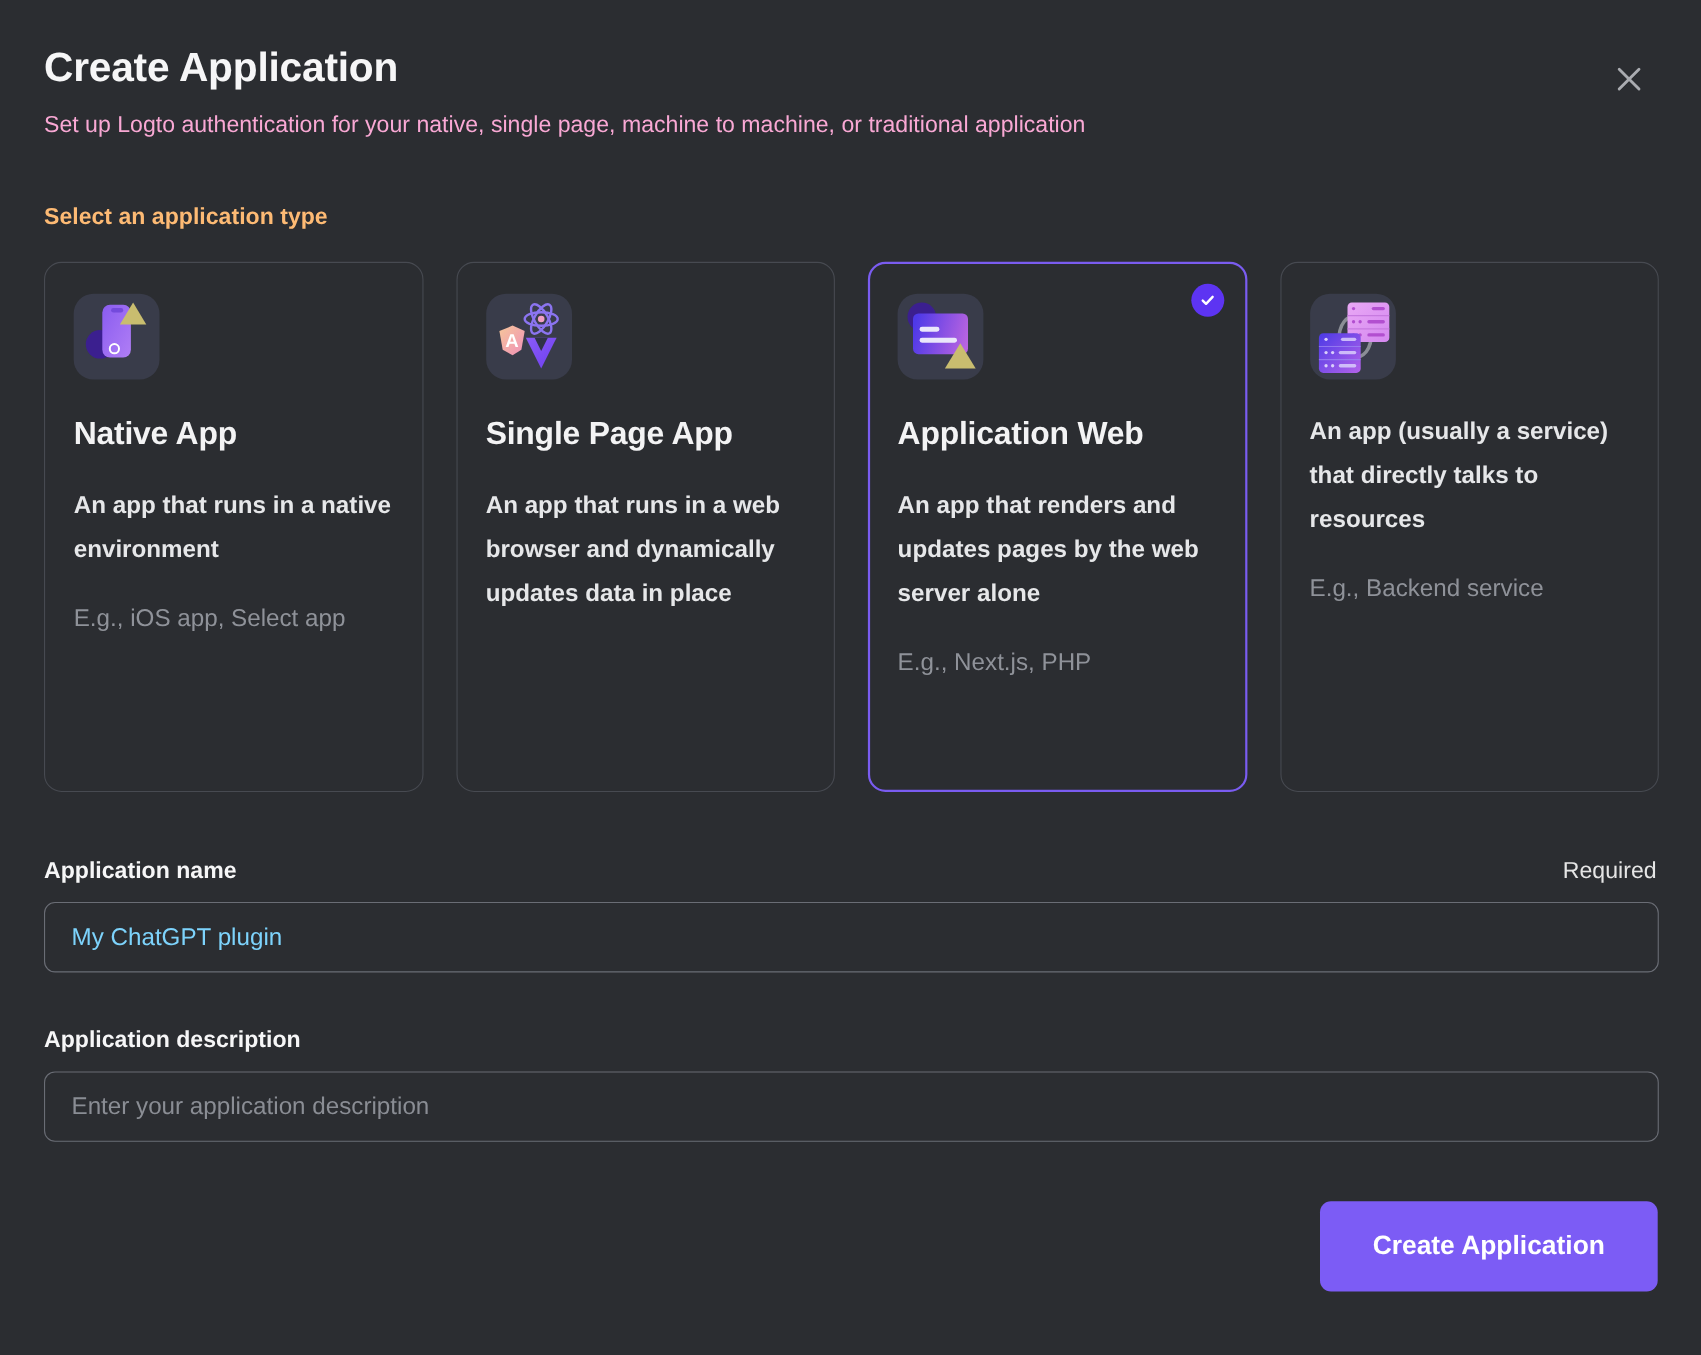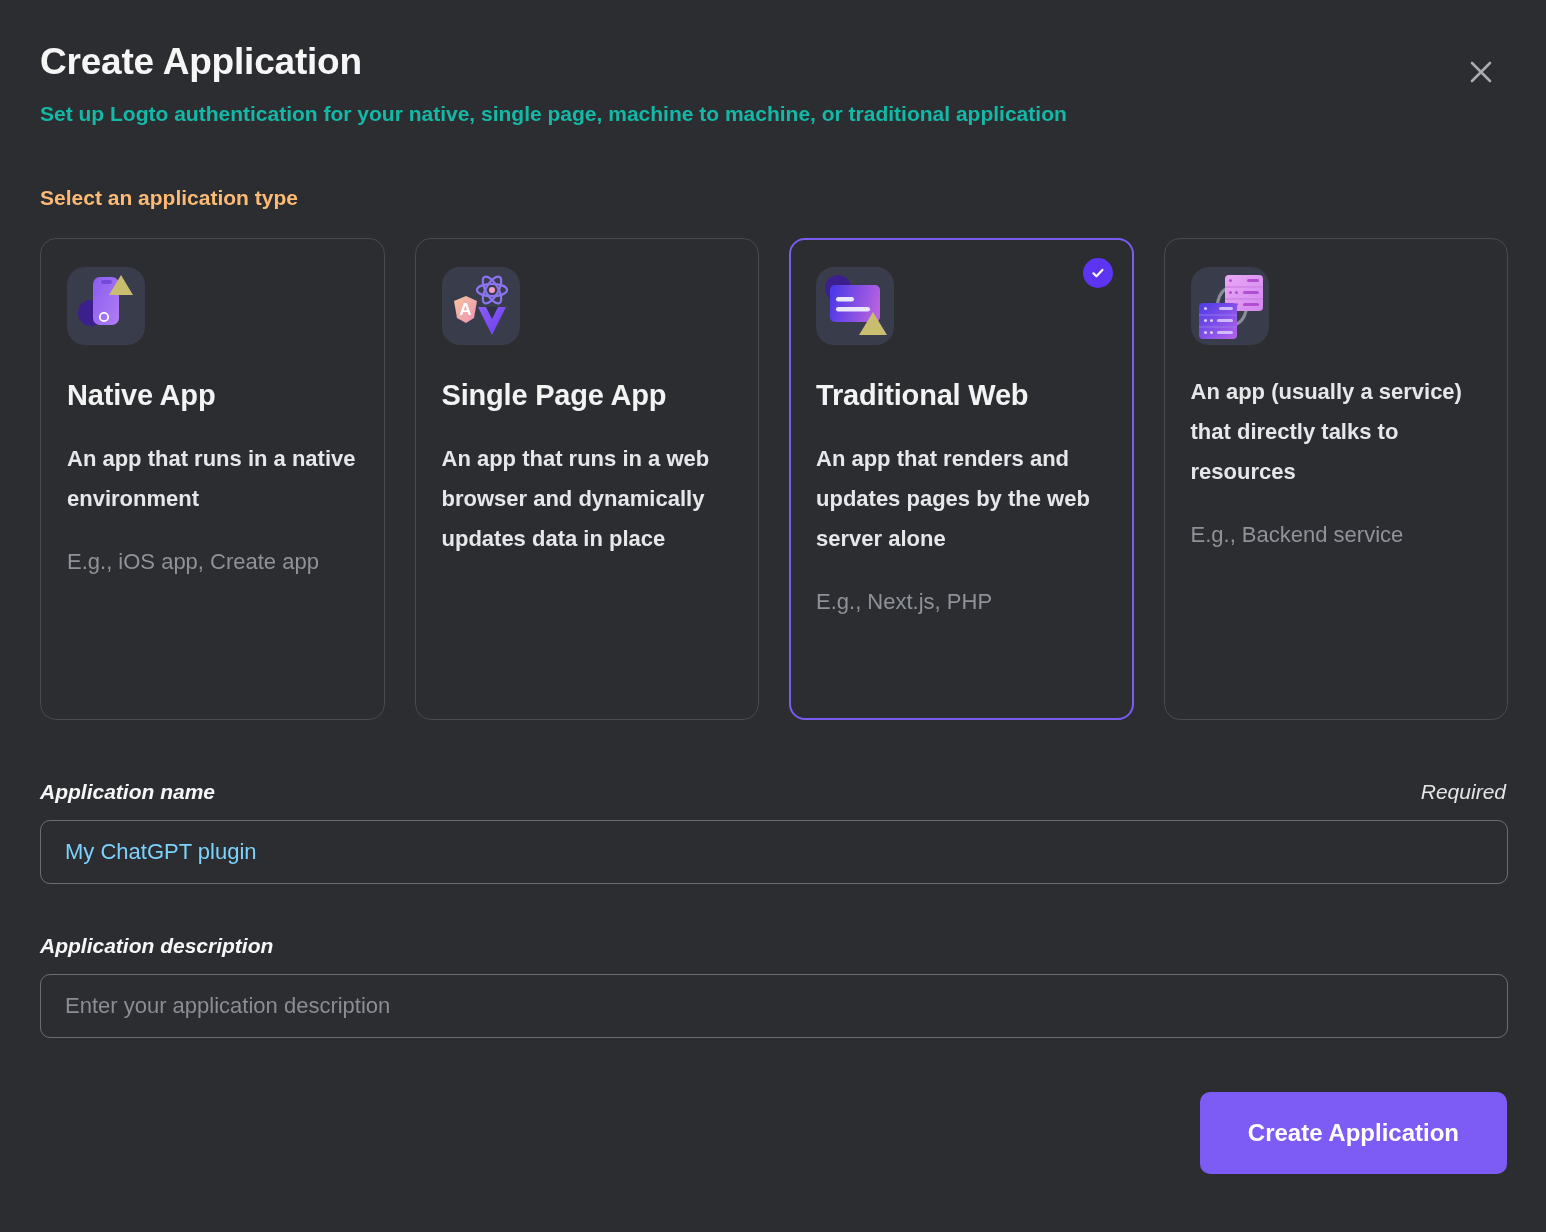--- a/index.html
+++ b/index.html
@@ -27,23 +27,22 @@
     font-size: 37px;
     font-weight: bold;
     color: #f6f6f7;
     letter-spacing: -0.2px;
     line-height: 1.2;
   }
 
   .modal-subtitle {
     margin-top: 16px;
     font-size: 21px;
-    color: #14b8a6;
+    color: #f9a8d4;
     line-height: 1.3;
-    font-weight: bold;
   }
 
   .close-btn {
     position: absolute;
     top: 8px;
     right: 3px;
     width: 48px;
     height: 48px;
     display: flex;
     align-items: center;
@@ -129,21 +128,20 @@
     justify-content: center;
   }
 
   
   .field-block { margin-top: 60px; }
 
   .field-head {
     display: flex;
     align-items: center;
     justify-content: space-between;
-    font-style: italic;
   }
 
   .field-label {
     font-size: 21px;
     font-weight: bold;
     color: #f6f6f7;
   }
 
   .field-required {
     font-size: 21px;
@@ -225,21 +223,21 @@
           </defs>
           <circle cx="24" cy="46" r="13" fill="#3b1f8f"></circle>
           <rect x="26" y="10" width="26" height="48" rx="7" fill="url(#gNative)"></rect>
           <rect x="34" y="13" width="11" height="4" rx="2" fill="#6f45d8" opacity="0.85"></rect>
           <polygon points="54,8 66,28 42,28" fill="#c9bd6f"></polygon>
           <circle cx="37" cy="50" r="4.2" fill="none" stroke="#ffffff" stroke-width="1.8"></circle>
         </svg>
       </div>
       <div class="card-title">Native App</div>
       <div class="card-desc">An app that runs in a native environment</div>
-      <div class="card-example">E.g., iOS app, Create app</div>
+      <div class="card-example">E.g., iOS app, Select app</div>
     </div>
 
     <div class="card">
       <div class="card-icon">
         <svg class="ico-svg" viewBox="0 0 78 78">
           <defs>
             <linearGradient id="gAng" x1="0" y1="0" x2="1" y2="1">
               <stop offset="0%" stop-color="#f6c79a"></stop>
               <stop offset="100%" stop-color="#ef8fb8"></stop>
             </linearGradient>
@@ -281,21 +279,21 @@
               <stop offset="100%" stop-color="#b964e0"></stop>
             </linearGradient>
           </defs>
           <circle cx="22" cy="21" r="13" fill="#3b1f8f"></circle>
           <rect x="14" y="18" width="50" height="37" rx="5" fill="url(#gWeb)"></rect>
           <rect x="20" y="30" width="18" height="4.5" rx="2.2" fill="#eae6fb"></rect>
           <rect x="20" y="40" width="34" height="4.5" rx="2.2" fill="#eae6fb"></rect>
           <polygon points="57,45 71,68 43,68" fill="#c9bd6f"></polygon>
         </svg>
       </div>
-      <div class="card-title">Traditional Web</div>
+      <div class="card-title">Application Web</div>
       <div class="card-desc">An app that renders and updates pages by the web server alone</div>
       <div class="card-example">E.g., Next.js, PHP</div>
     </div>
 
     <div class="card">
       <div class="card-icon">
         <svg class="ico-svg" viewBox="0 0 78 78">
           <defs>
             <linearGradient id="gSrvA" x1="0" y1="0" x2="1" y2="1">
               <stop offset="0%" stop-color="#e9a8f5"></stop>

